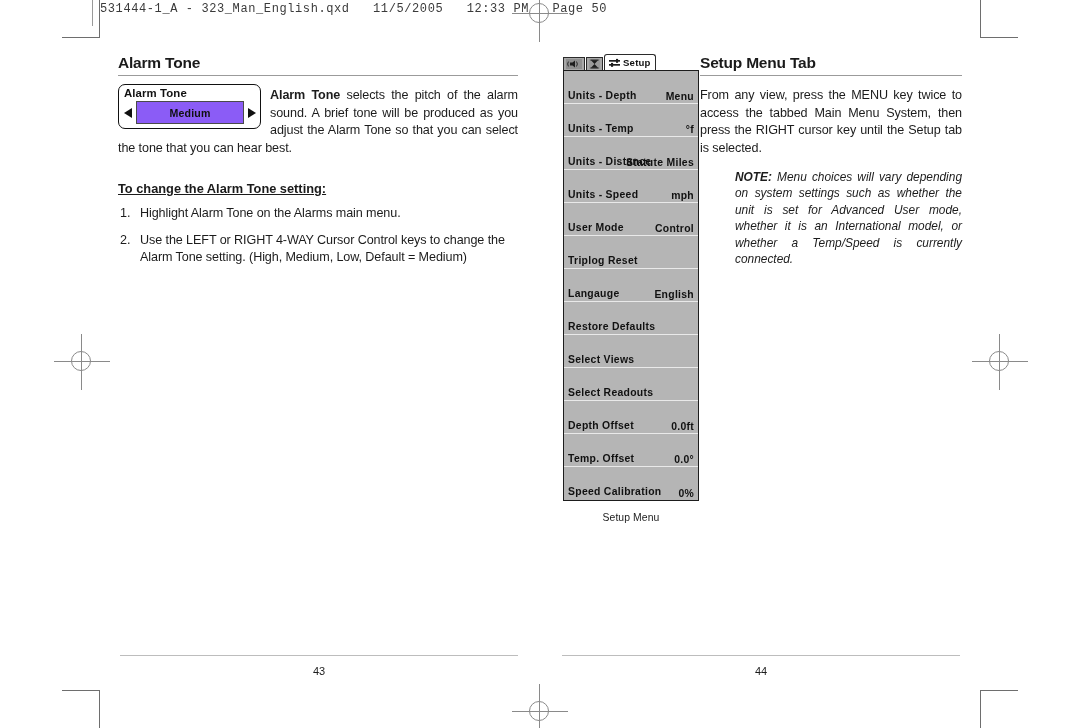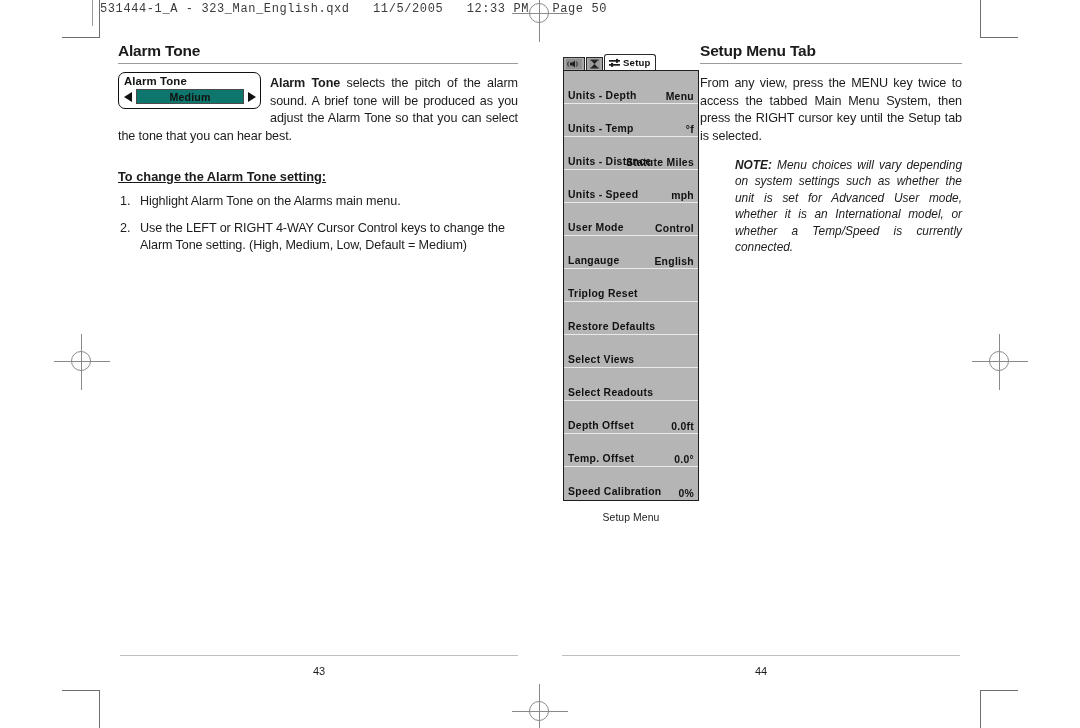--- a/index.html
+++ b/index.html
@@ -88,21 +88,21 @@
     left: 92px;
     top: 0px;
     width: 1px;
     height: 26px;
     background: #9a9a9a;
   }
 
   
   .page {
     position: absolute;
-    top: 42px;
+    top: 54px;
   }
   .page-left  { left: 118px;  width: 400px; }
   .page-right { left: 560px;  width: 400px; }
 
   h2.heading {
     font-family: "Liberation Sans", sans-serif;
     font-size: 15.5px;
     font-weight: bold;
     color: #1a1a1a;
     margin: 0;
@@ -194,22 +194,22 @@
   .aw-arrow {
     width: 0;
     height: 0;
     border-top: 5.5px solid transparent;
     border-bottom: 5.5px solid transparent;
   }
   .aw-arrow.left  { border-right: 8px solid #111; }
   .aw-arrow.right { border-left: 8px solid #111; }
   .aw-bar {
     flex: 1;
-    height: 15px;
-    background: #0f766e;
+    height: 23px;
+    background: #8b5cf6;
     border: 1px solid #4a4a4a;
     display: flex;
     align-items: center;
     justify-content: center;
     box-sizing: border-box;
   }
   .aw-bar span {
     font-size: 10.6px;
     font-weight: bold;
     color: #111;
@@ -451,26 +451,26 @@
     </div>
     <div class="lcd-item">
       <div class="mi-label">Units - Speed</div>
       <div class="mi-value">mph</div>
     </div>
     <div class="lcd-item">
       <div class="mi-label">User Mode</div>
       <div class="mi-value">Control</div>
     </div>
     <div class="lcd-item">
+      <div class="mi-label">Triplog Reset</div>
+      <div class="mi-value"></div>
+    </div>
+    <div class="lcd-item">
       <div class="mi-label">Langauge</div>
       <div class="mi-value">English</div>
-    </div>
-    <div class="lcd-item">
-      <div class="mi-label">Triplog Reset</div>
-      <div class="mi-value"></div>
     </div>
     <div class="lcd-item">
       <div class="mi-label">Restore Defaults</div>
       <div class="mi-value"></div>
     </div>
     <div class="lcd-item">
       <div class="mi-label">Select Views</div>
       <div class="mi-value"></div>
     </div>
     <div class="lcd-item">

